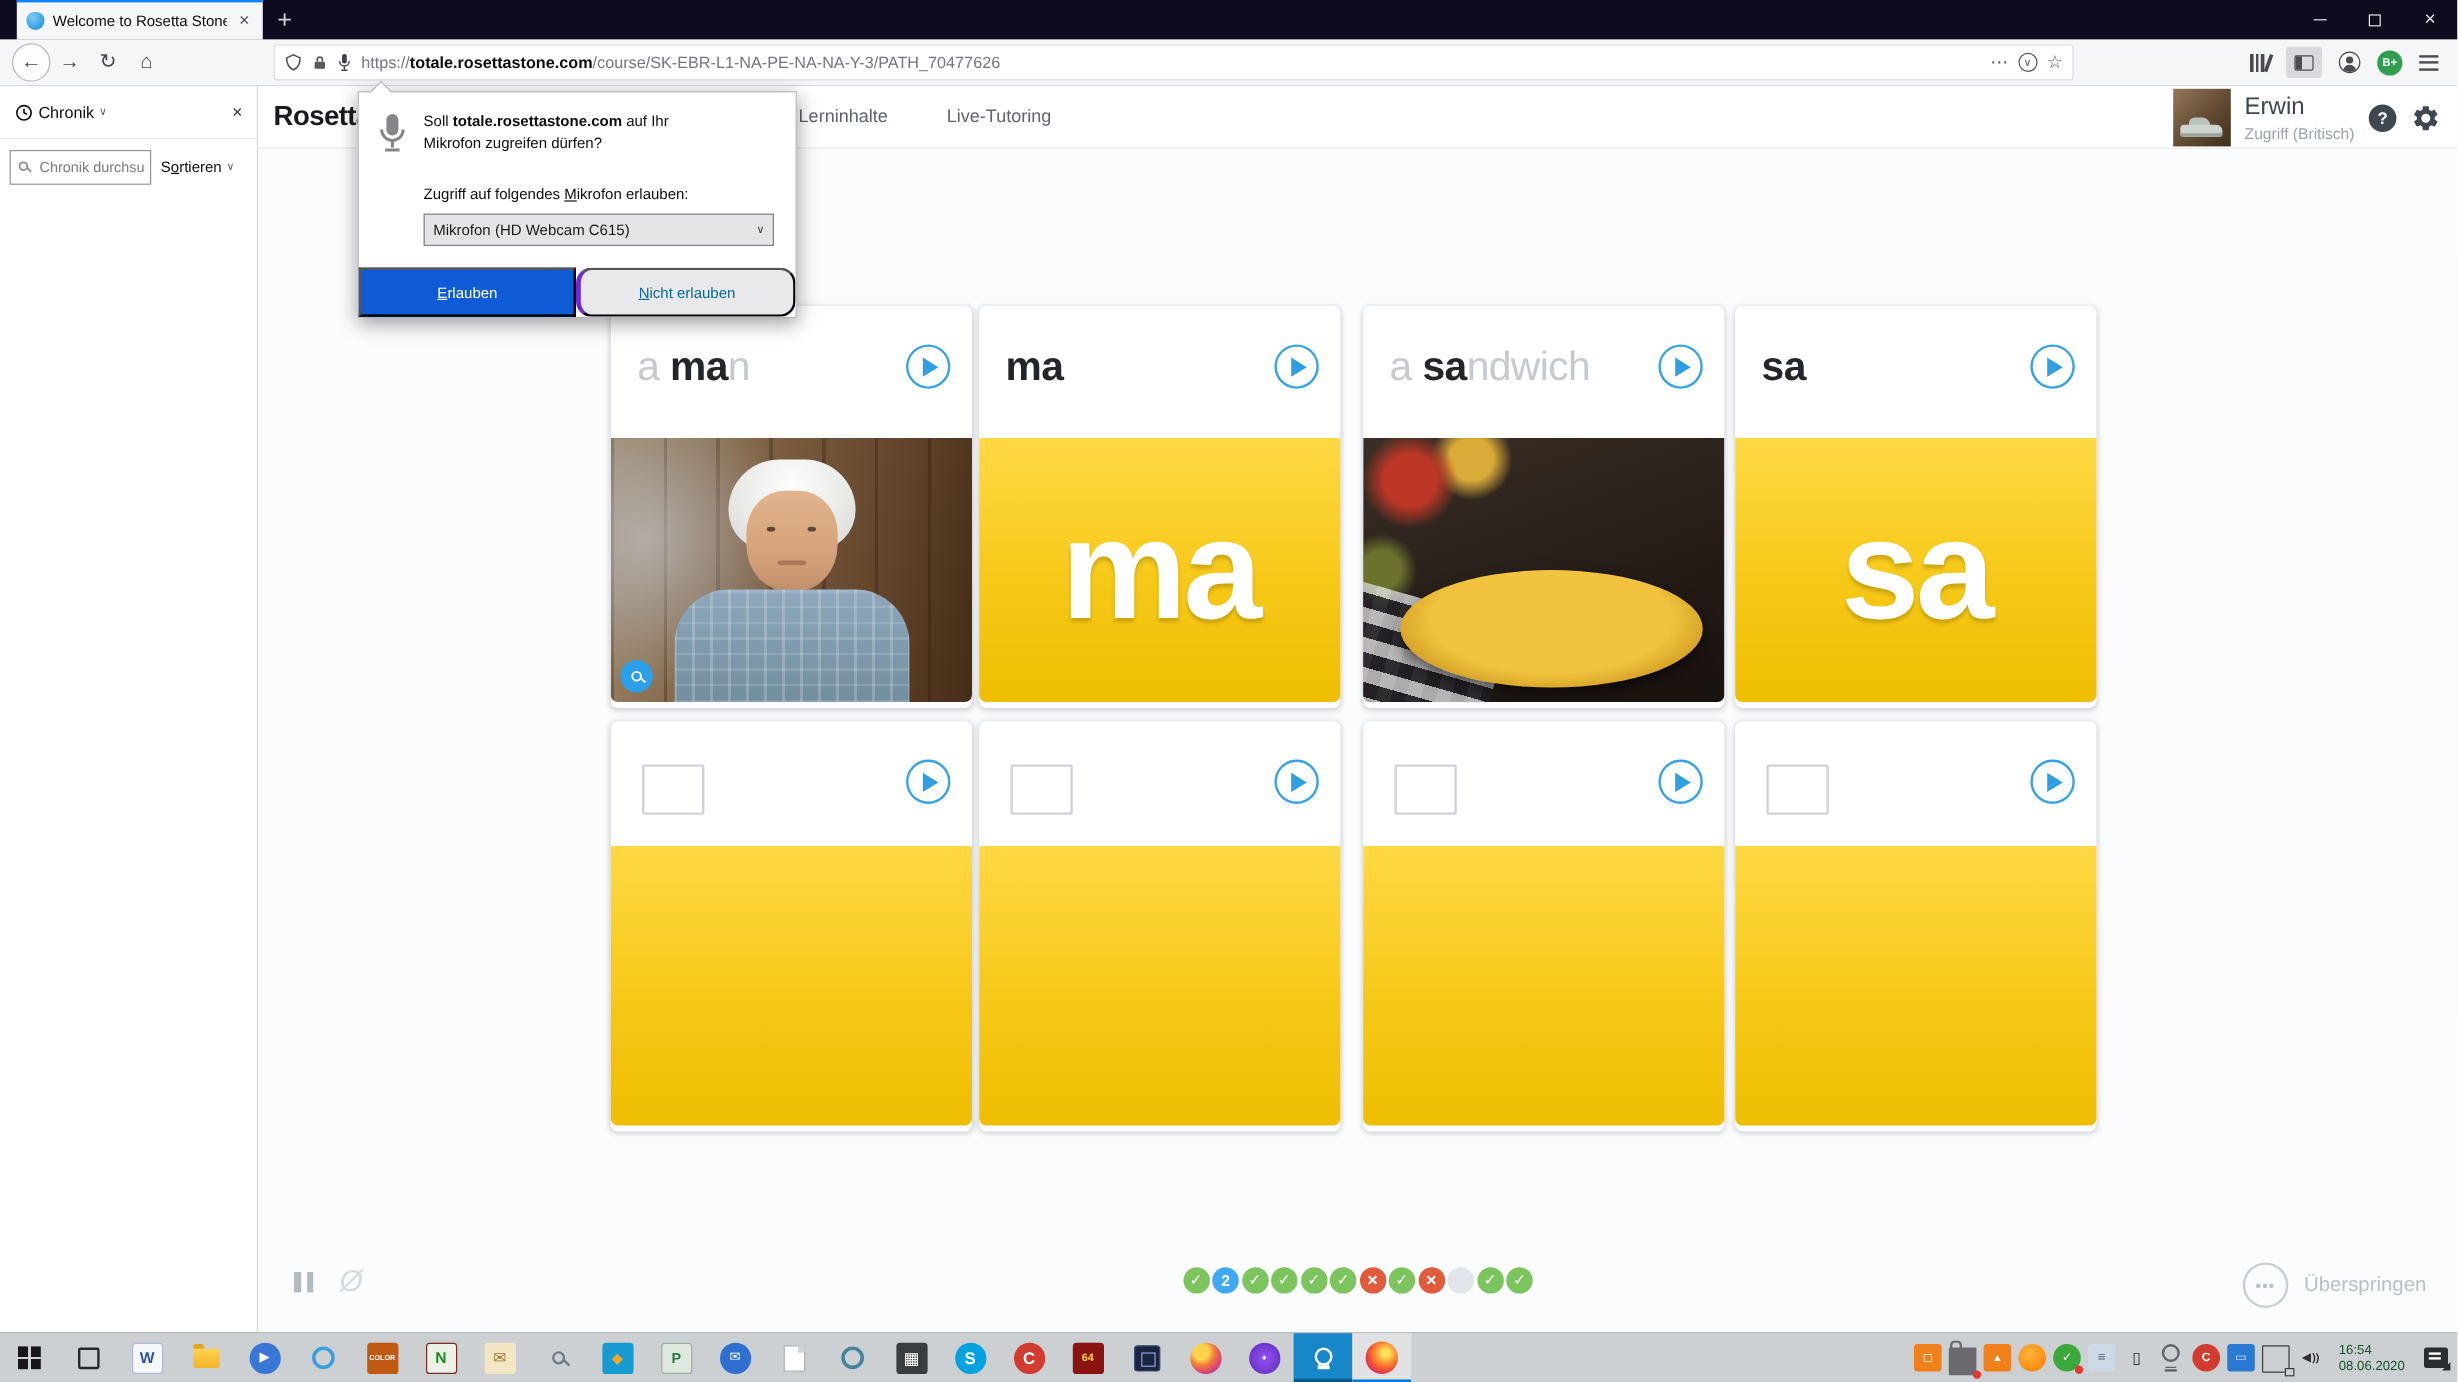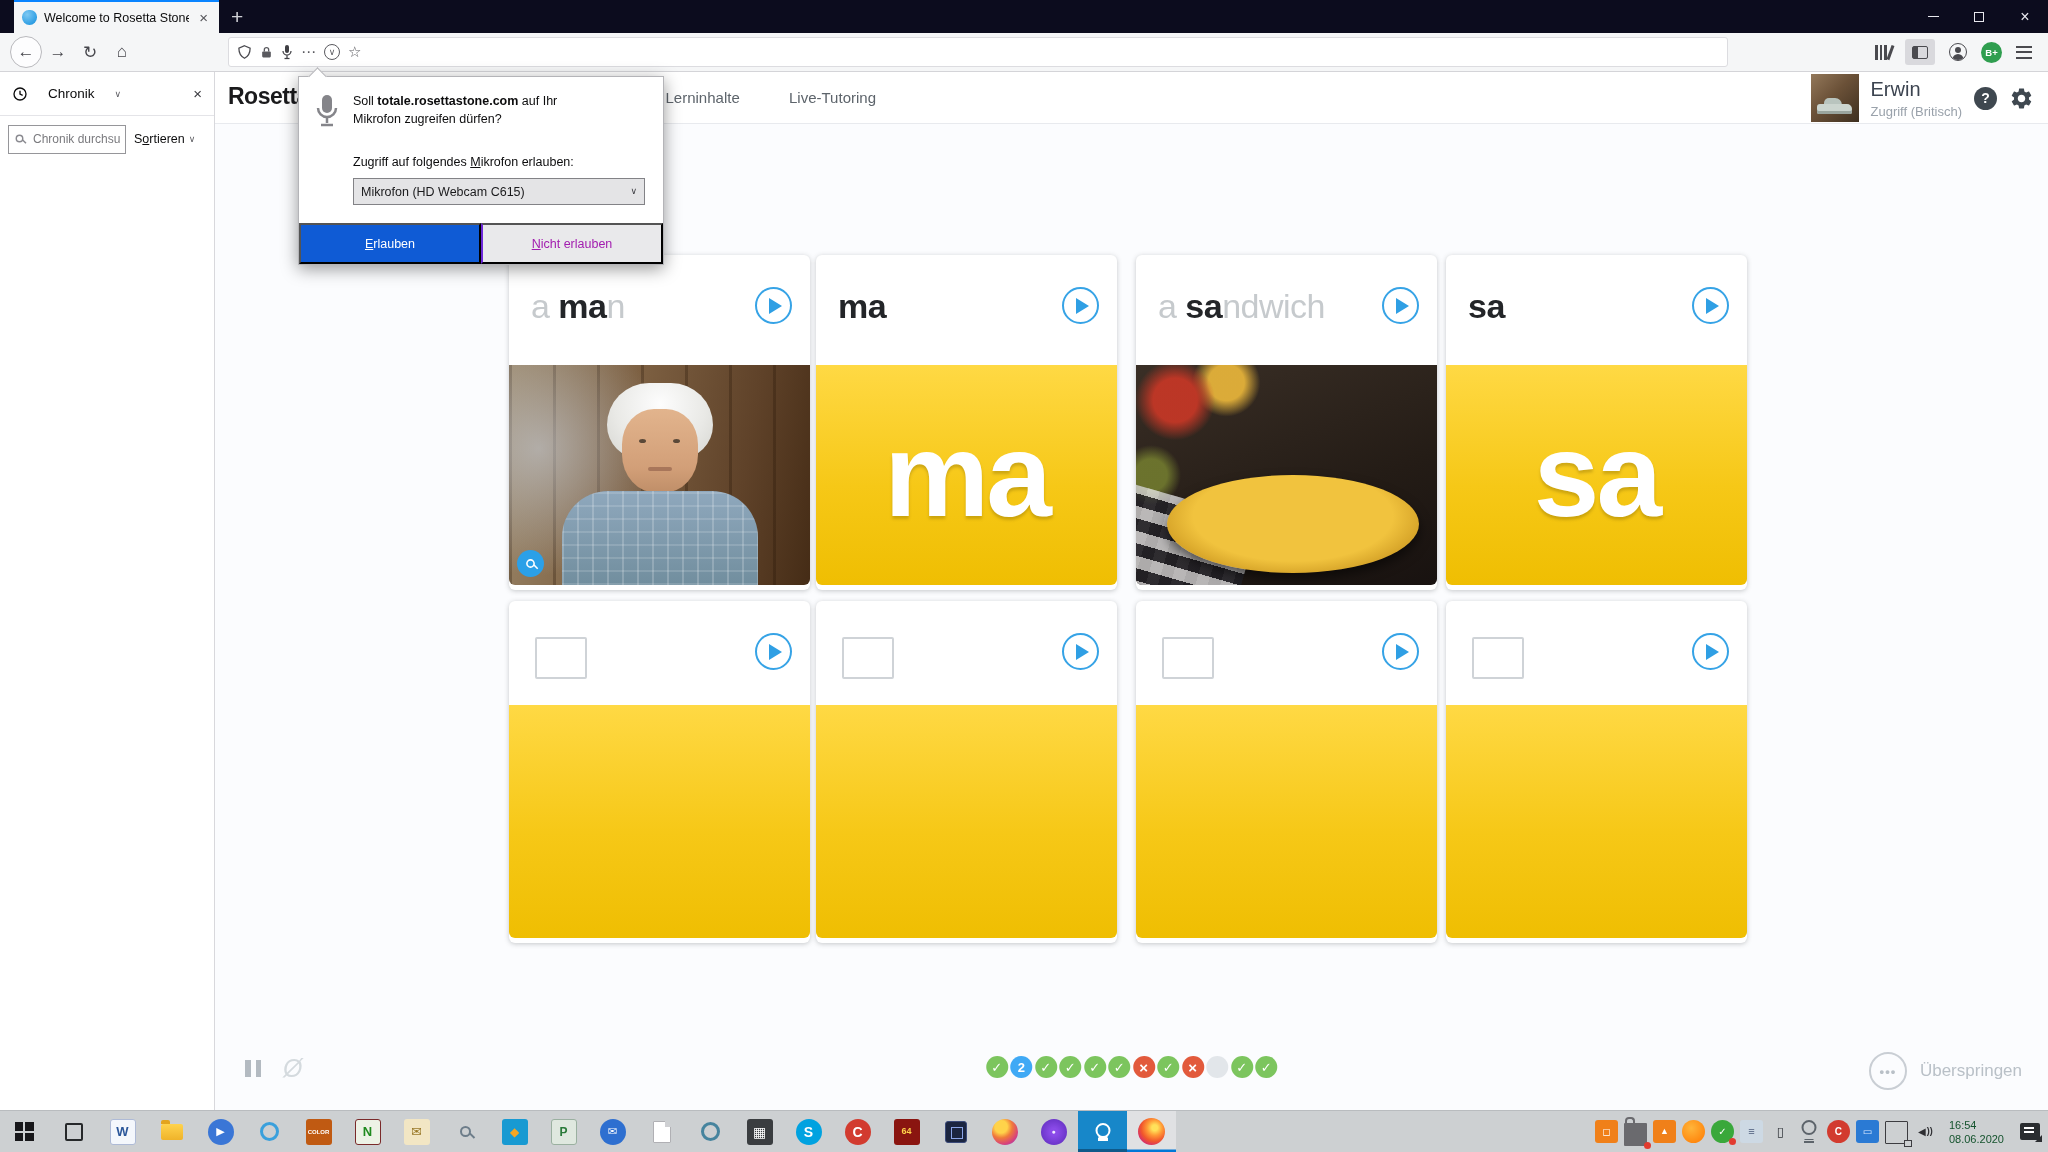--- a/index.html
+++ b/index.html
@@ -41,21 +41,21 @@
   .acct::after { content:""; position:absolute; left:50%; top:10px; transform:translateX(-50%); width:11px; height:7px; border-radius:6px 6px 0 0; background:#4a4a4f; }
   .badge-bplus { width:21px; height:21px; border-radius:50%; background:#2f9e4f; color:#fff; font-size:9.5px; font-weight:700; display:flex; align-items:center; justify-content:center; }
   .burger { display:flex; flex-direction:column; gap:3.5px; }
   .burger i { display:block; width:16px; height:2px; background:#4a4a4f; }
 
   
   .workarea { position:absolute; left:0; top:72px; right:0; bottom:42px; display:flex; }
 
   
   .sidebar { width:215px; background:#fff; border-right:1px solid #d8d8dc; display:flex; flex-direction:column; }
-  .sb-head { height:44px; display:flex; align-items:center; padding:0 12px; gap:20px; border-bottom:1px solid #e4e4e8; }
+  .sb-head { height:44px; display:flex; align-items:center; padding:0 12px; gap:4px; border-bottom:1px solid #e4e4e8; }
   .sb-title { font-size:13.5px; color:#0c0c0d; }
   .caret { font-size:9px; color:#5a5a5f; }
   .sb-close { margin-left:auto; font-size:15px; color:#3a3a3f; }
   .sb-search { height:46px; display:flex; align-items:center; padding:0 8px; gap:8px; }
   .sb-input-wrap { position:relative; }
   .sb-input-wrap .k-mag { position:absolute; left:6px; top:8px; transform:scale(.72); color:#8a8a90; }
   .sb-search input { width:118px; height:29px; border:1px solid #96969a; background:#fff; font-size:12px; padding:0 4px 0 24px; color:#3a3a3f; font-family:inherit; }
   .sb-search input::placeholder { color:#7a7a7e; }
   .sb-sort { font-size:12.5px; color:#0c0c0d; display:flex; align-items:center; gap:4px; white-space:nowrap; }
   .sb-sort .u { text-decoration:underline; }
@@ -146,21 +146,21 @@
   .mp-label { margin-top:25px; }
   .mp-label .fl { display:inline-block; }
   .mp-label .fl::first-letter { text-decoration:underline; }
   .mp-select { margin-top:7px; width:292px; height:27px; background:#e4e4e6; border:1px solid #828286; display:flex; align-items:center; padding:0 7px; font-size:12.5px; color:#1a1a1c; }
   .mp-select .caret { margin-left:auto; color:#3a3a3f; }
   .mp-buttons { margin-top:14px; display:flex; }
   .mp-btn { flex:1; height:41px; display:flex; align-items:center; justify-content:center; font-size:12.5px; font-family:inherit; }
   .mp-btn span { display:inline-block; }
   .mp-btn span::first-letter { text-decoration:underline; }
   .mp-allow { background:#0f5bd5; color:#fff; }
-  .mp-deny { background:#e9e9eb; color:#a21caf; border-left:2px solid #6d28d9; }
+  .mp-deny { background:#e9e9eb; color:#0369a1; border-left:4px solid #6d28d9;border-radius:13px; }
 
   
   .taskbar { position:absolute; left:0; bottom:0; right:0; height:42px; background:#cdd0d2; border-top:1px solid #b9bcbf; display:flex; align-items:stretch; }
   .tb-apps { display:flex; }
   .tb-btn { width:49px; display:flex; align-items:center; justify-content:center; position:relative; }
   .tb-btn.blue { background:#1787c9; box-shadow:inset 0 -3px 0 #0f5a8a; }
   .tb-btn.run { background:#e0e1e3; box-shadow:inset 0 -2.5px 0 #0078d7; }
   .tb-ico { width:26px; height:26px; display:flex; align-items:center; justify-content:center; font-size:13px; border-radius:3px; line-height:1; text-align:center; }
   .k-win { width:19px; height:19px; border-radius:0; background:
       linear-gradient(0deg, transparent 0 8.5px, #cdd0d2 8.5px 10.5px, transparent 10.5px),
@@ -229,20 +229,21 @@
       <svg width="13" height="15" viewBox="0 0 24 24" fill="#5a5a5f">
           <rect x="4" y="10" width="16" height="11" rx="2"></rect>
           <path d="M8 10 V7 a4 4 0 0 1 8 0 v3" fill="none" stroke="#5a5a5f" stroke-width="2.5"></path>
         </svg>
       <svg width="12" height="16" viewBox="0 0 24 32" fill="#3f3f44">
           <rect x="8" y="2" width="8" height="16" rx="4"></rect>
           <path d="M4 14 a8 8 0 0 0 16 0" fill="none" stroke="#3f3f44" stroke-width="2.5"></path>
           <line x1="12" y1="23" x2="12" y2="28" stroke="#3f3f44" stroke-width="2.5"></line>
           <line x1="7" y1="29" x2="17" y2="29" stroke="#3f3f44" stroke-width="2.5"></line>
         </svg>
+      <span class="url-text"><span>https://</span><span class="domain">totale.rosettastone.com</span><span>/course/SK-EBR-L1-NA-PE-NA-NA-Y-3/PATH_70477626</span></span>
       <span class="url-ico">⋯</span>
       <span class="pocket">∨</span>
       <span class="url-ico">☆</span>
     </div>
     <div class="tools-right">
       <span class="lib">
           <i></i>
           <i></i>
           <i></i>
           <i></i>

